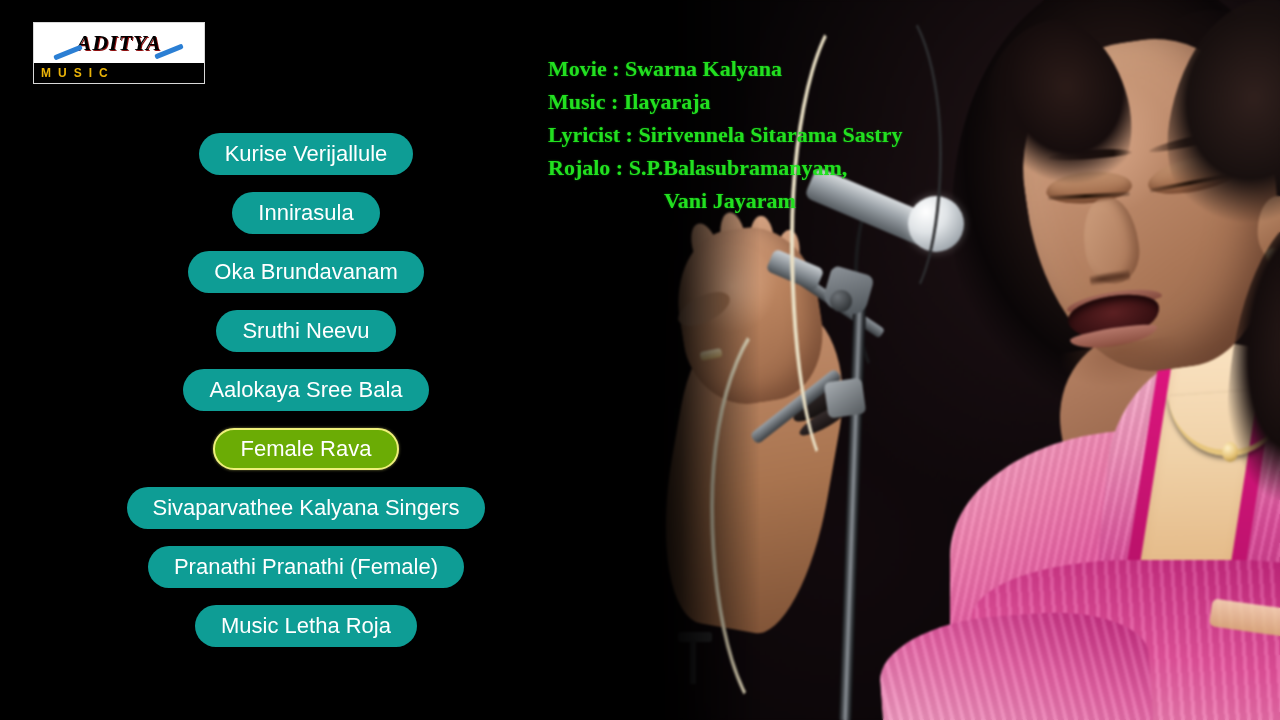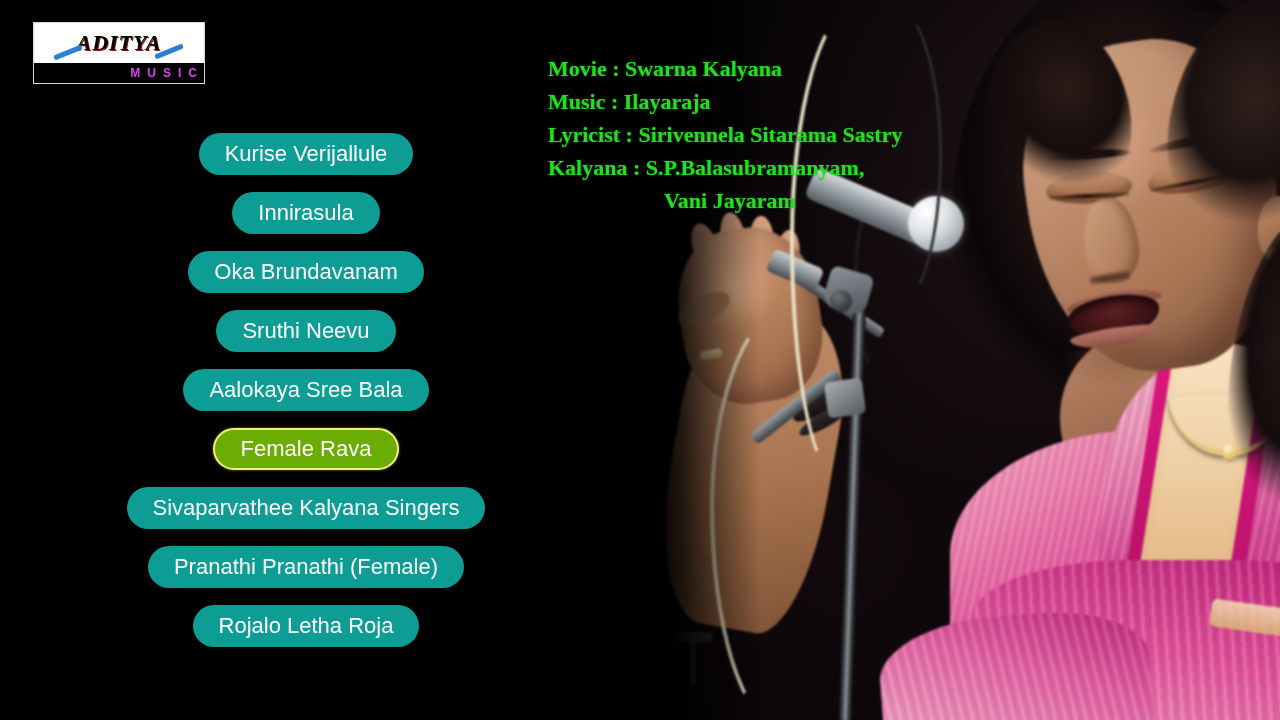--- a/index.html
+++ b/index.html
@@ -218,22 +218,22 @@
     background:#fff;border:1px solid #d8d8d8;box-sizing:border-box;}
   #logoTop{position:relative;height:40px;overflow:hidden;background:#fff;}
   #aditya{position:absolute;left:0;top:0;width:100%;height:40px;line-height:40px;text-align:center;
     font-family:"Liberation Serif",serif;font-weight:bold;font-style:italic;
     font-size:22px;letter-spacing:1px;color:#000000;
     text-shadow:1px 1px 0 #8d0f0f;}
   .swoosh{position:absolute;height:5px;background:#2b7fd4;transform:rotate(-22deg);border-radius:2px;}
   #sw1{left:19px;top:27px;width:30px;}
   #sw2{left:120px;top:26px;width:30px;}
   #logoBot{position:absolute;left:0;bottom:0;width:100%;height:20px;background:#000;}
-  #musicTxt{position:absolute;left:0;top:0;width:100%;height:20px;line-height:20px;text-align:right;
-    color:#d946ef;font-family:"Liberation Sans",sans-serif;font-weight:bold;font-size:12px;letter-spacing:7px;
+  #musicTxt{position:absolute;left:0;top:0;width:100%;height:20px;line-height:20px;text-align:left;
+    color:#eab308;font-family:"Liberation Sans",sans-serif;font-weight:bold;font-size:12px;letter-spacing:7px;
     text-indent:7px;}
 
   
   #credits{position:absolute;left:548px;top:52px;width:520px;
     font-family:"Liberation Serif",serif;font-weight:bold;font-size:22px;line-height:33px;
     color:#22e020;white-space:nowrap;
     text-shadow:0 0 2px rgba(20,200,20,.55);}
   .credit-line{display:block;}
   .credit-indent{display:block;padding-left:116px;}
 
@@ -334,29 +334,29 @@
     </div>
     <div id="logoBot">
       <div id="musicTxt">MUSIC</div>
     </div>
   </div>
 
   <div id="credits">
     <span class="credit-line">Movie : Swarna Kalyana</span>
     <span class="credit-line">Music : Ilayaraja</span>
     <span class="credit-line">Lyricist : Sirivennela Sitarama Sastry</span>
-    <span class="credit-line">Kalyana : S.P.Balasubramanyam,</span>
+    <span class="credit-line">Rojalo : S.P.Balasubramanyam,</span>
     <span class="credit-indent">Vani Jayaram</span>
   </div>
 
   <div id="tracklist">
       <div class="track">Kurise Verijallule</div>
       <div class="track">Innirasula</div>
       <div class="track">Oka Brundavanam</div>
       <div class="track">Sruthi Neevu</div>
       <div class="track">Aalokaya Sree Bala</div>
       <div class="track active">Female Rava</div>
       <div class="track">Sivaparvathee Kalyana Singers</div>
       <div class="track">Pranathi Pranathi (Female)</div>
-      <div class="track">Rojalo Letha Roja</div>
+      <div class="track">Music Letha Roja</div>
     </div>
 
 </div>
 
 </body></html>

